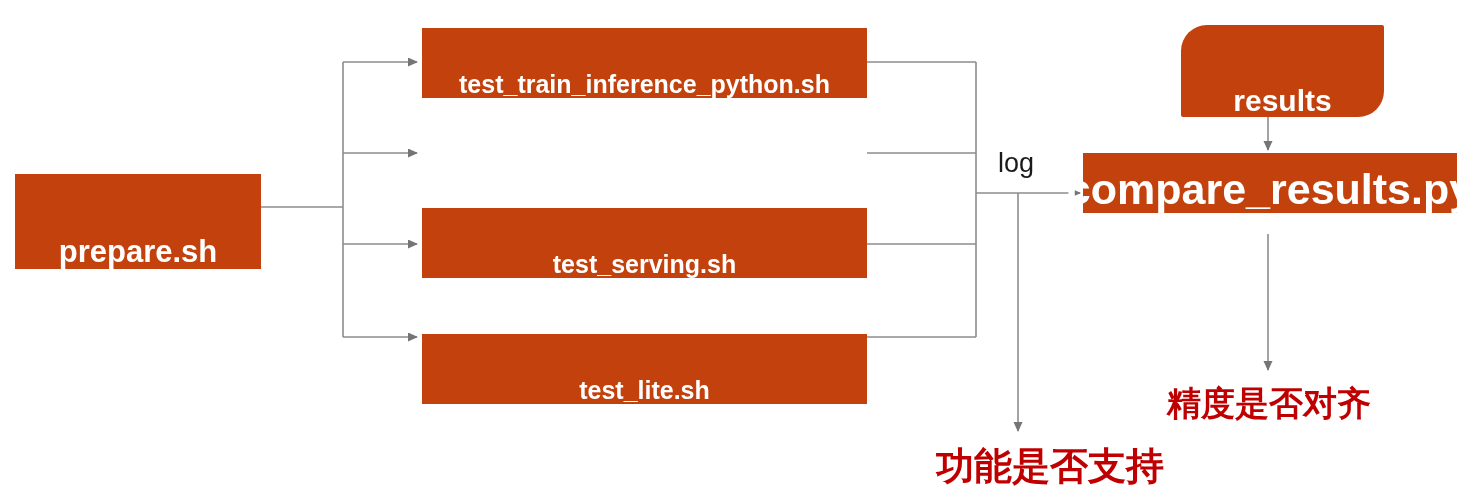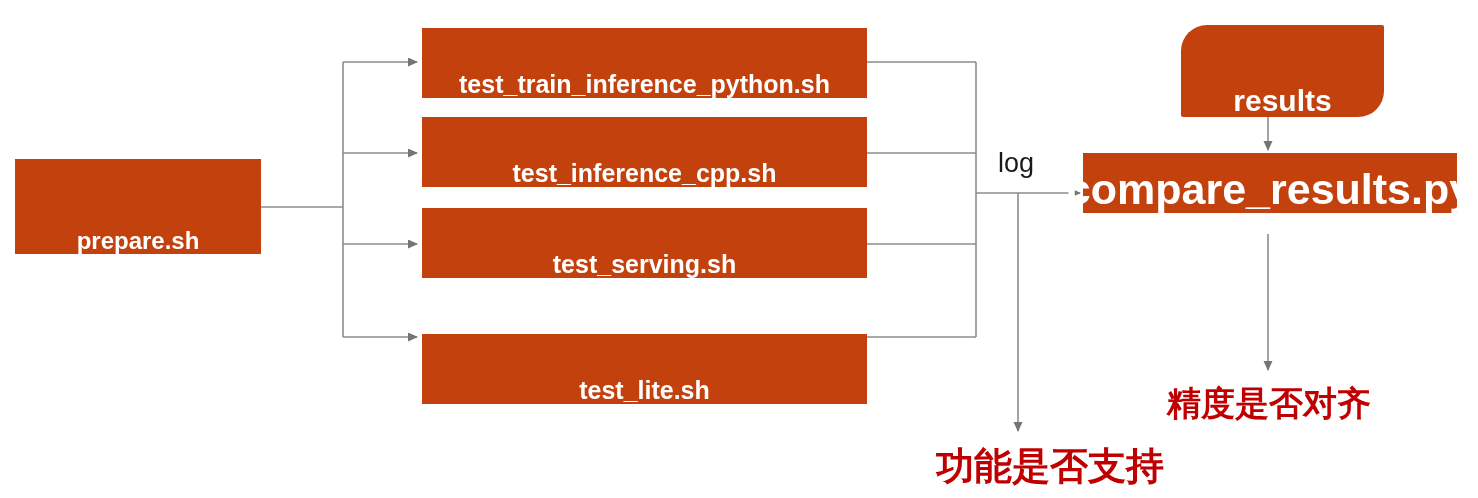--- a/index.html
+++ b/index.html
@@ -16,21 +16,21 @@
     position: absolute;
     background: #c2410c;
     color: #ffffff;
     font-weight: bold;
     display: flex;
     align-items: flex-end;
     justify-content: center;
     text-align: center;
     line-height: 1.1;
   }
-  .node-prepare  { left: 15px;   top: 159px; width: 246px; height: 95px; font-size: 24px; }
+  .node-prepare  { left: 15px;   top: 174px; width: 246px; height: 95px; font-size: 31px; }
   .node-test     { left: 422px;  width: 445px; height: 70px; font-size: 25px; }
   .node-test-1   { top: 28px;  }
   .node-test-2   { top: 117px; }
   .node-test-3   { top: 208px; }
   .node-test-4   { top: 302px; margin-top: 32px; }
   .node-results  { left: 1181px; top: 25px;  width: 203px; height: 92px; font-size: 30px;
                    border-radius: 26px 2px 26px 2px; }
   .node-compare  { left: 1083px; top: 153px; width: 374px; height: 60px; font-size: 43px; }
   .edge-label-log {
     position: absolute;
@@ -86,23 +86,20 @@
     </g>
   </svg>
 
   <div class="node node-prepare">
     <span>prepare.sh</span>
   </div>
 
   <div class="node node-test node-test-1">
     <span>test_train_inference_python.sh</span>
   </div>
-  <div class="node node-test node-test-2">
-    <span>test_inference_cpp.sh</span>
-  </div>
   <div class="node node-test node-test-3">
     <span>test_serving.sh</span>
   </div>
   <div class="node node-test node-test-4">
     <span>test_lite.sh</span>
   </div>
 
   <div class="node node-results">
     <span>results</span>
   </div>

